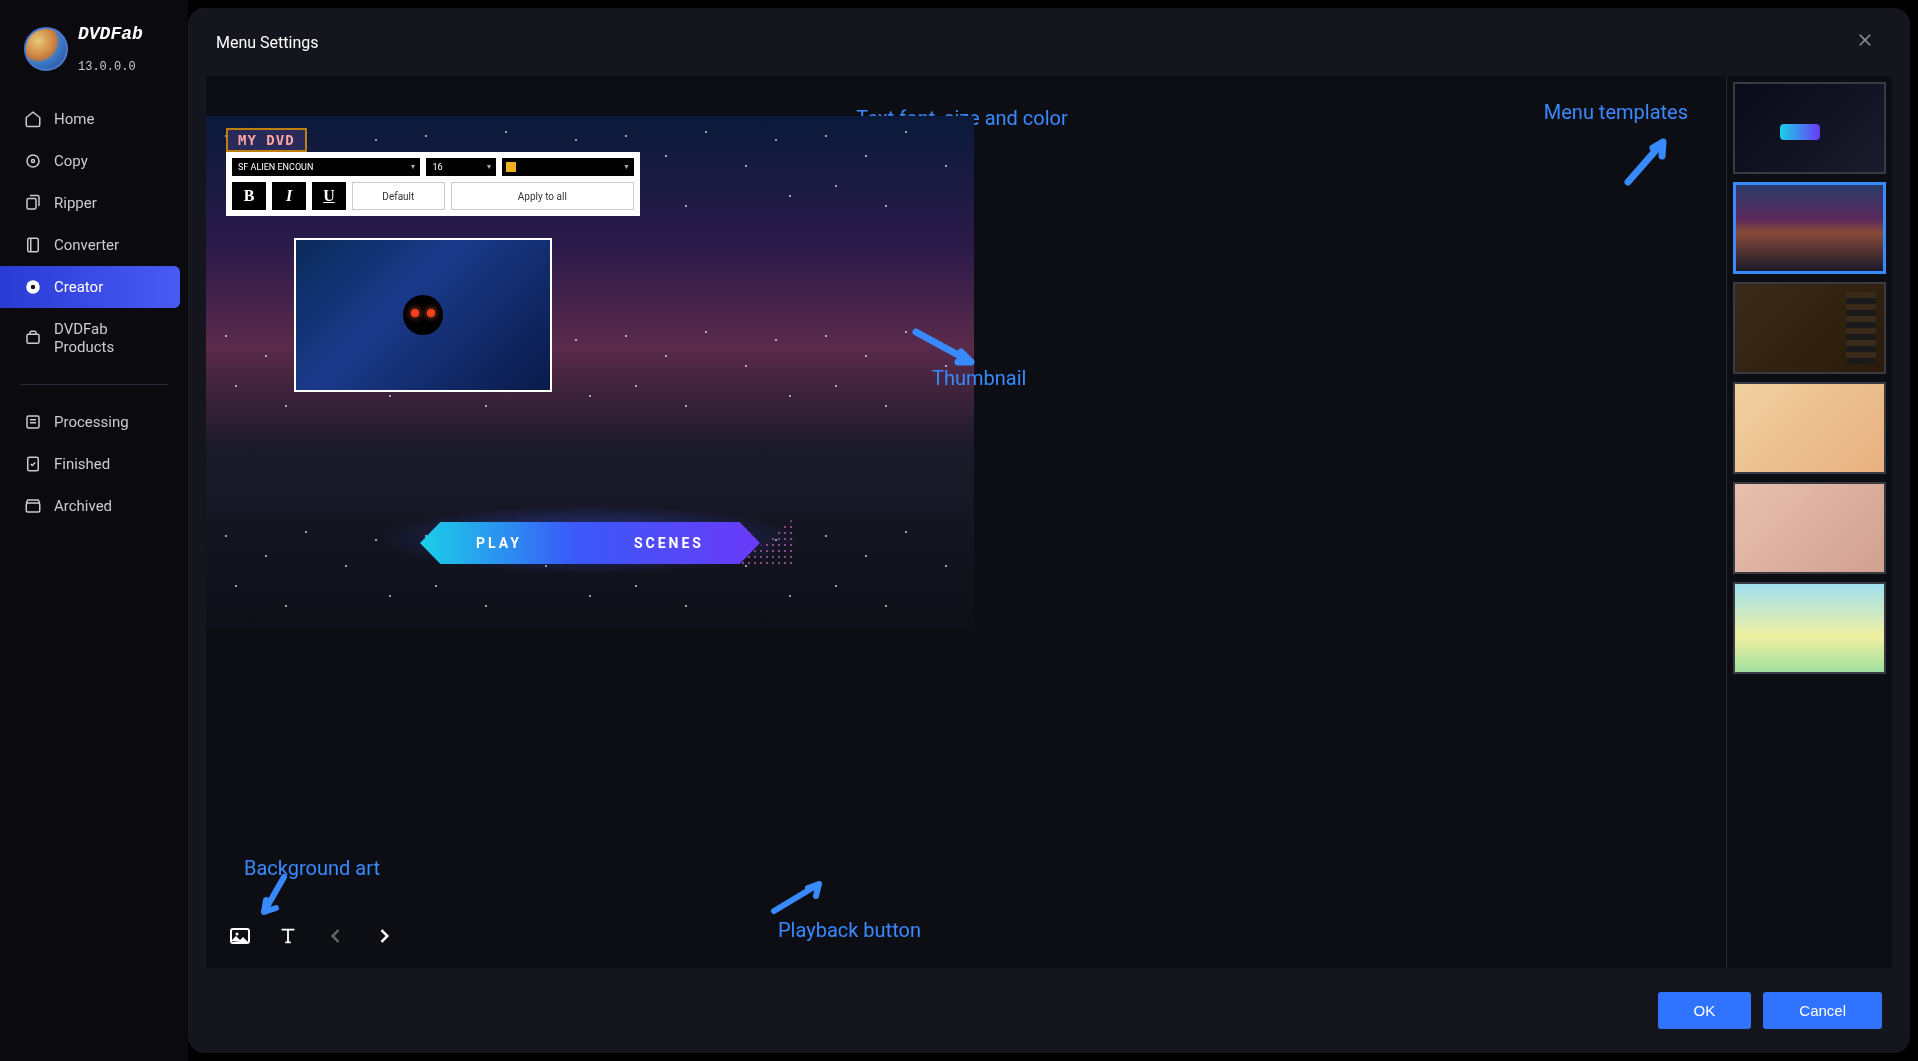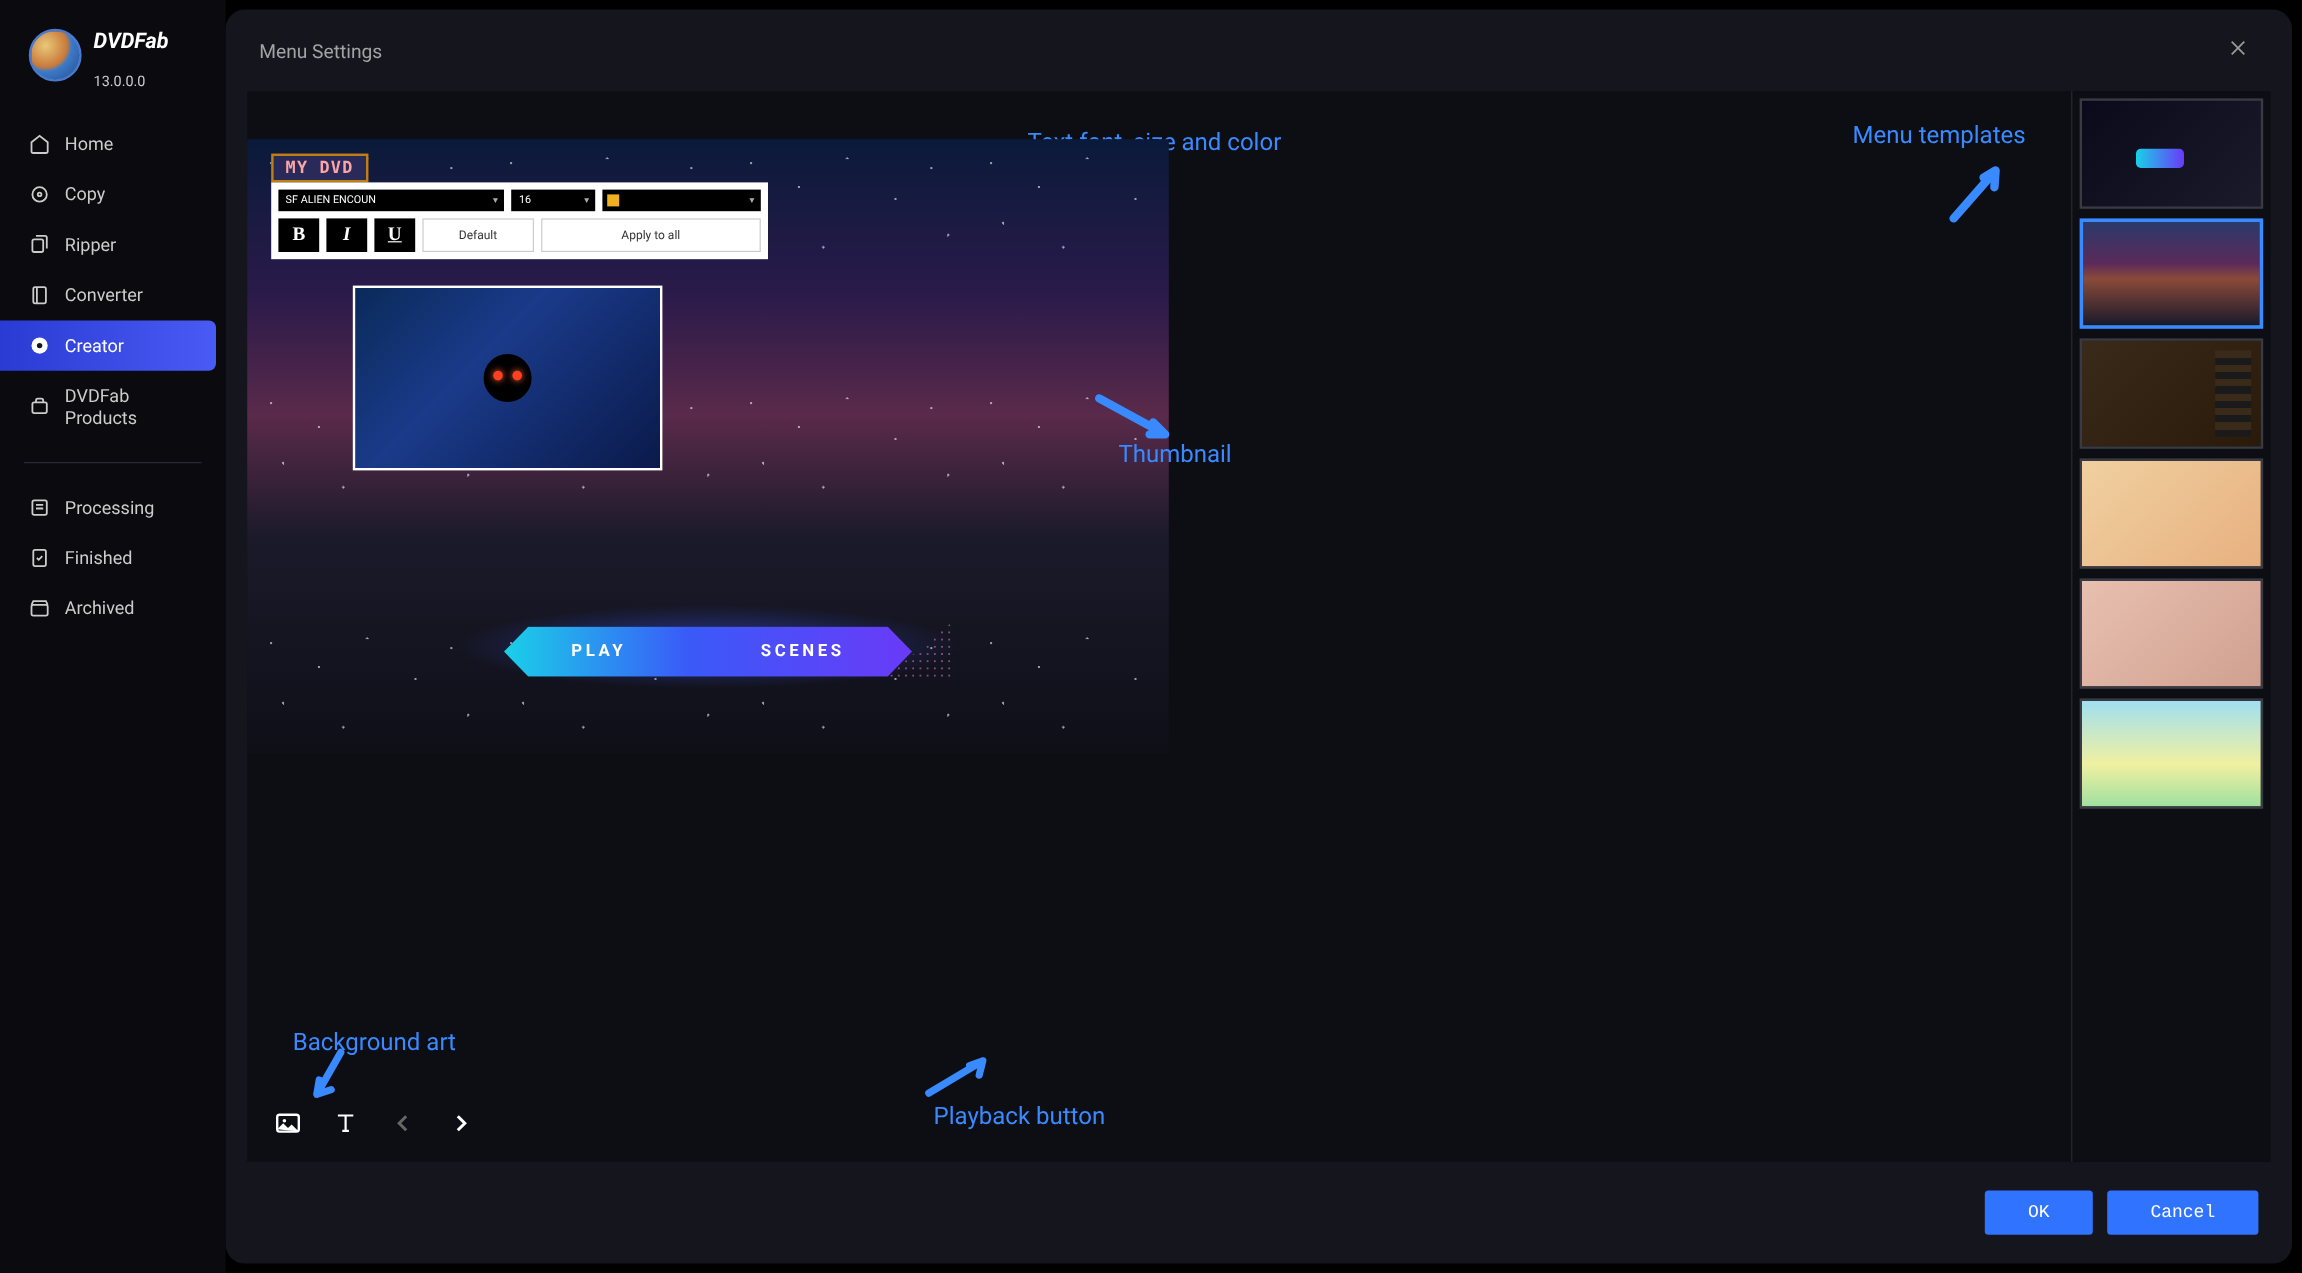--- a/index.html
+++ b/index.html
@@ -18,22 +18,24 @@
     }
     .sidebar {
       width: 188px;
       background: #0a0a0f;
       padding: 24px 0;
       display: flex;
       flex-direction: column;
     }
     .brand {
       display: flex;
+      align-items: center;
       padding: 0 24px 24px 24px;
       gap: 10px;
+      font-family: Liberation Mono, monospace;
     }
     .brand-logo {
       width: 44px;
       height: 44px;
       border-radius: 50%;
       background: radial-gradient(circle at 30% 30%, #e8c97a, #c97a3a 45%, #3a7ac9 55%, #2a4a8a);
       border: 2px solid #4a7acf;
     }
     .brand-text { display: flex; flex-direction: column; }
     .brand-name { font-weight: 700; font-style: italic; font-size: 18px; }
@@ -68,21 +70,21 @@
       display: flex;
       flex-direction: column;
       overflow: hidden;
     }
     .modal-header {
       display: flex;
       align-items: center;
       justify-content: space-between;
       padding: 18px 28px;
     }
-    .modal-title { font-size: 16px; color: #a3a3a3; }
+    .modal-title { font-size: 16px; color: #ffffff; }
     .close-btn { cursor: pointer; color: #999; font-size: 20px; padding: 4px 8px; }
     .modal-body {
       flex: 1;
       background: #0d0d14;
       margin: 0 18px;
       display: flex;
       gap: 8px;
       position: relative;
     }
     .preview-area {
@@ -315,21 +317,20 @@
       padding: 24px 28px;
     }
     .footer-btn {
       padding: 10px 36px;
       border-radius: 3px;
       background: #3073ff;
       color: #fff;
       cursor: pointer;
       font-size: 15px;
       border: none;
-      font-family: Liberation Mono, monospace;
     }
   </style>
 </head>
 <body>
 
 <div class="app-container">
   <aside class="sidebar">
     <div class="brand">
       <div class="brand-logo"></div>
       <div class="brand-text">

